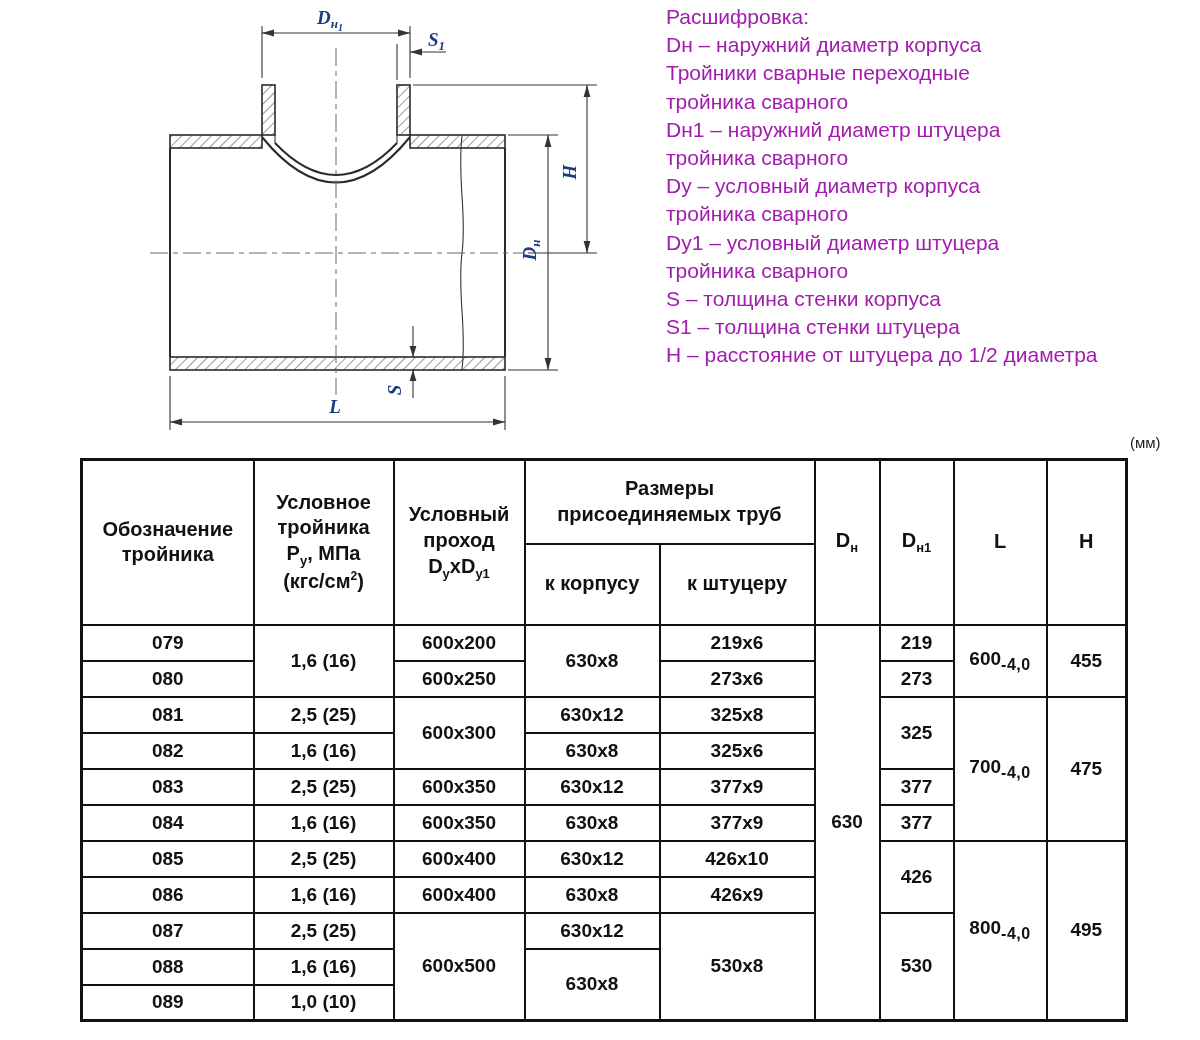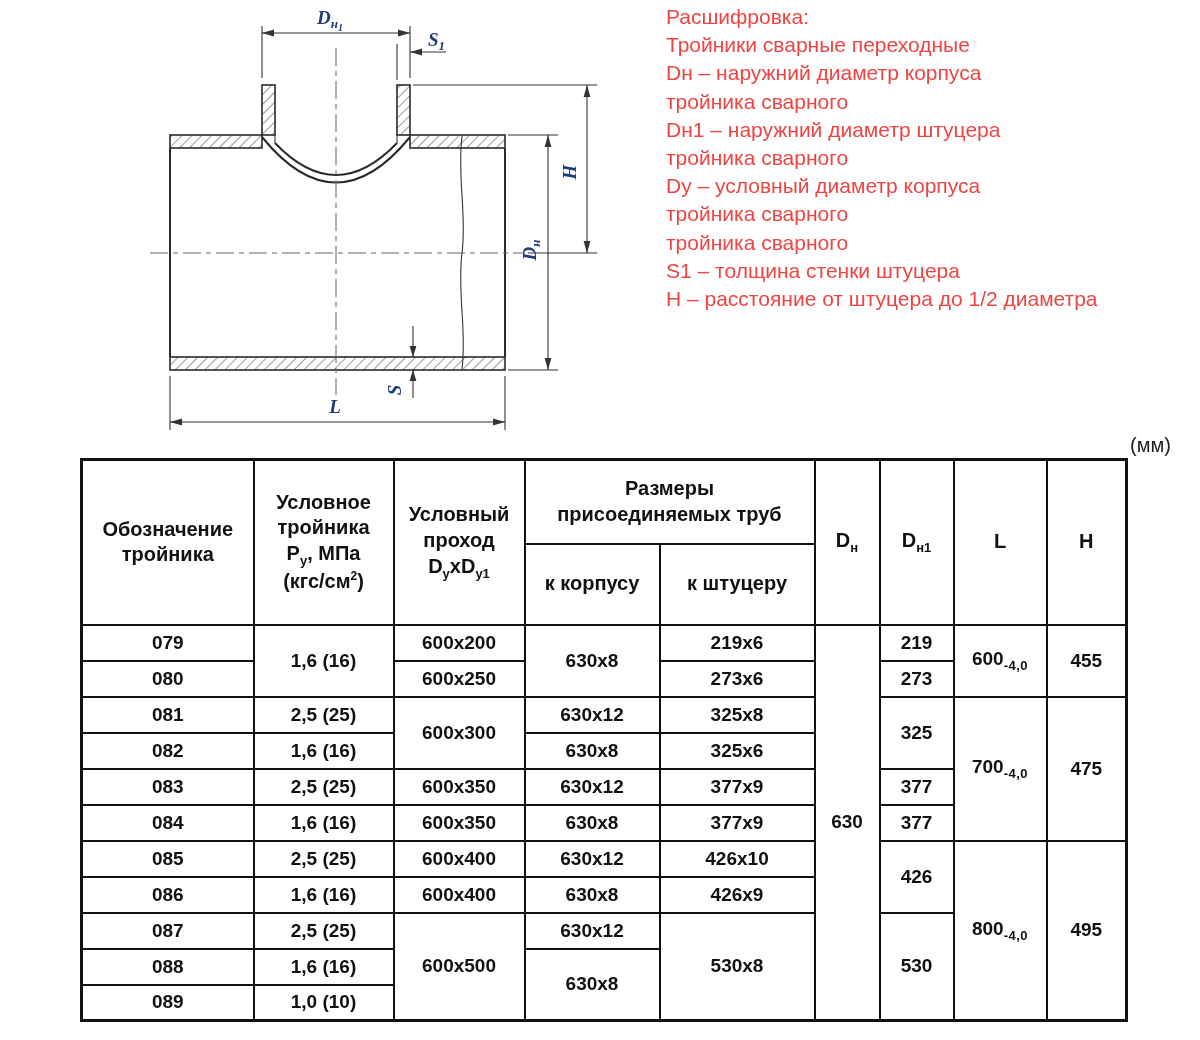--- a/index.html
+++ b/index.html
@@ -13,39 +13,39 @@
   .thin    { stroke:#333; stroke-width:1.1; fill:none; }
   .center  { stroke:#666; stroke-width:1; fill:none; stroke-dasharray:18 5 5 5; }
   .wall    { stroke:#2b2b2b; stroke-width:1.6; }
   .arrow   { fill:#333; stroke:none; }
   .dim-label { font-family:"Liberation Serif", serif; font-style:italic; font-weight:700;
                font-size:19px; fill:#1c3b7e; }
   .dim-label .sub { font-size:13px; }
   .dim-label .subsub { font-size:10px; }
   
   .legend { position:absolute; left:666px; top:3px; width:534px;
-            font-size:21px; line-height:28.2px; color:#ef4444; white-space:nowrap; }
-  
-  .units { position:absolute; left:1130px; top:434px; font-size:20px; color:#1b1b1b; }
+            font-size:21px; line-height:28.2px; color:#a21caf; white-space:nowrap; }
+  
+  .units { position:absolute; left:1130px; top:434px; font-size:15px; color:#1b1b1b; }
   
   .table-wrap { position:absolute; left:80px; top:458px; }
   .spec-table { border-collapse:collapse; table-layout:fixed; width:1045px;
                 border:3px solid #111; }
   .spec-table th, .spec-table td {
     border:2px solid #111; text-align:center; vertical-align:middle;
     padding:0; font-weight:700; color:#111;
   }
   .spec-table th { font-size:20px; line-height:1.28; font-weight:700; }
   .spec-table td { font-size:19px; }
   thead tr.hr1 { height:84px; }
   thead tr.hr2 { height:81px; }
   tbody tr { height:36px; }
   .spec-table sub { font-size:13px; }
   .spec-table sup { font-size:12px; }
-  td.l-cell sub.tol { font-size:13px; letter-spacing:0.5px; }
+  td.l-cell sub.tol { font-size:16px; letter-spacing:0.5px; }
 </style>
 </head>
 <body>
 
 <svg class="drawing" width="660" height="450" viewBox="0 0 660 450">
   <defs>
     <pattern id="hatch" width="7" height="7" patternUnits="userSpaceOnUse" patternTransform="rotate(45)">
       <line x1="0" y1="0" x2="0" y2="7" stroke="#555" stroke-width="1.2"></line>
     </pattern>
   </defs>
@@ -112,28 +112,30 @@
     <text class="dim-label" x="428" y="46"><tspan>S</tspan><tspan class="sub" dy="4">1</tspan></text>
     <text class="dim-label" transform="rotate(-90 576 172)" x="576" y="172" text-anchor="middle">H</text>
     <text class="dim-label" transform="rotate(-90 536 250)" x="536" y="250" text-anchor="middle"><tspan>D</tspan><tspan class="sub" dy="4">н</tspan></text>
     <text class="dim-label" transform="rotate(-90 401 390)" x="401" y="390" text-anchor="middle">S</text>
     <text class="dim-label" x="335" y="413" text-anchor="middle">L</text>
   </g>
 </svg>
 
 <div class="legend">
   <div>Расшифровка:</div>
+  <div>Dн – наружний диаметр корпуса</div>
   <div>Тройники сварные переходные</div>
-  <div>Dн – наружний диаметр корпуса</div>
   <div>тройника сварного</div>
   <div>Dн1 – наружний диаметр штуцера</div>
   <div>тройника сварного</div>
   <div>Dy – условный диаметр корпуса</div>
   <div>тройника сварного</div>
-  <div>тройника сварного</div>
+  <div>Dy1 – условный диаметр штуцера</div>
+  <div>тройника сварного</div>
+  <div>S – толщина стенки корпуса</div>
   <div>S1 – толщина стенки штуцера</div>
   <div>H – расстояние от штуцера до 1/2 диаметра</div>
 </div>
 
 <div class="units">(мм)</div>
 
 <div class="table-wrap">
 <table class="spec-table">
   <colgroup>
     <col style="width:172px">

